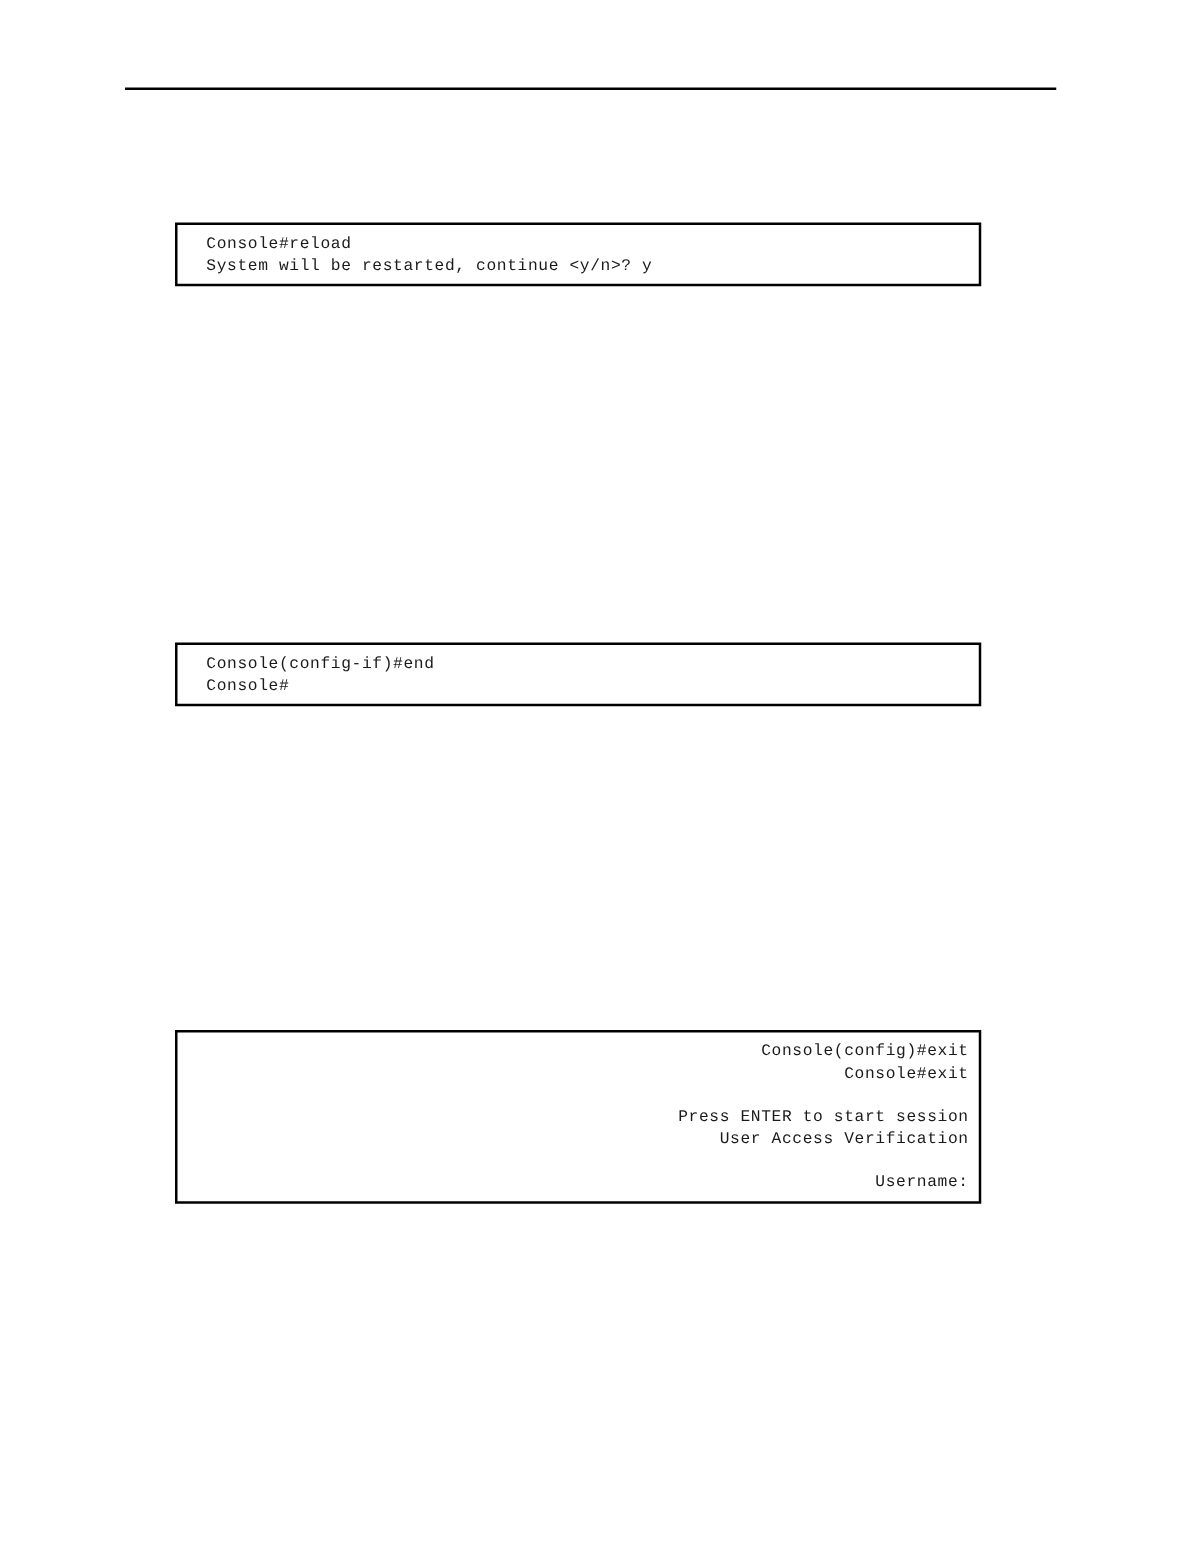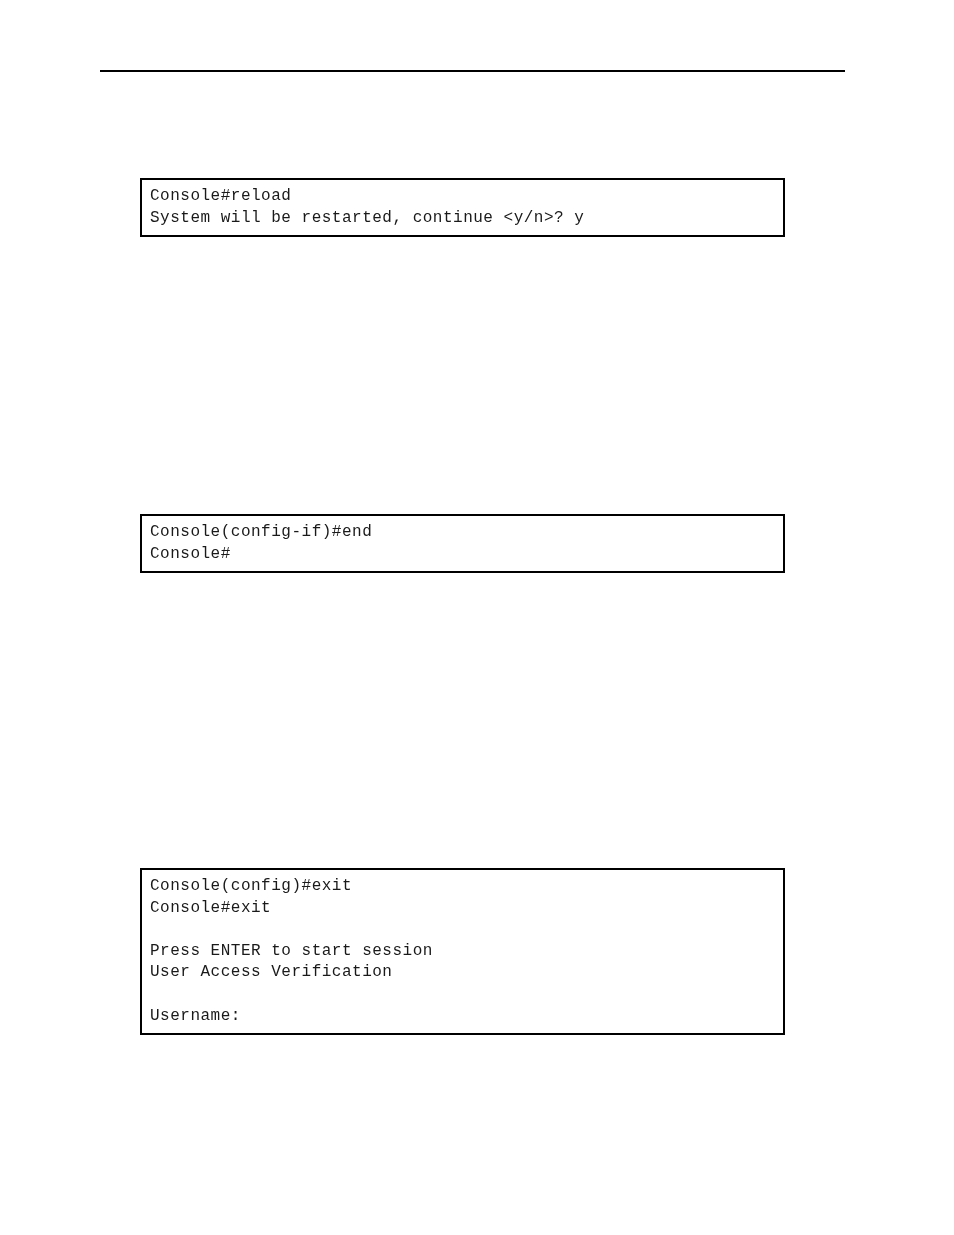--- a/index.html
+++ b/index.html
@@ -30,29 +30,31 @@
       width: 645px;
       padding: 6px 8px 6px 8px;
     }
     .code-box-1 {
       top: 178px;
     }
     .code-box-2 {
       top: 514px;
     }
     .code-box-3 {
-      top: 868px;
+      top: 824px;
+      text-align: right;
     }
     .code-text {
       font-family: "Courier New", Courier, monospace;
-      font-size: 16px;
+      font-size: 13px;
       color: #1a1a1a;
       white-space: pre;
       line-height: 1.35;
       letter-spacing: 0.5px;
+      margin-left: 15px;
     }
   </style>
 </head>
 <body>
 
 <div class="hr-top"></div>
 
 <div class="code-box code-box-1">
   <div class="code-text">Console#reload
 System will be restarted, continue &lt;y/n&gt;? y</div>

